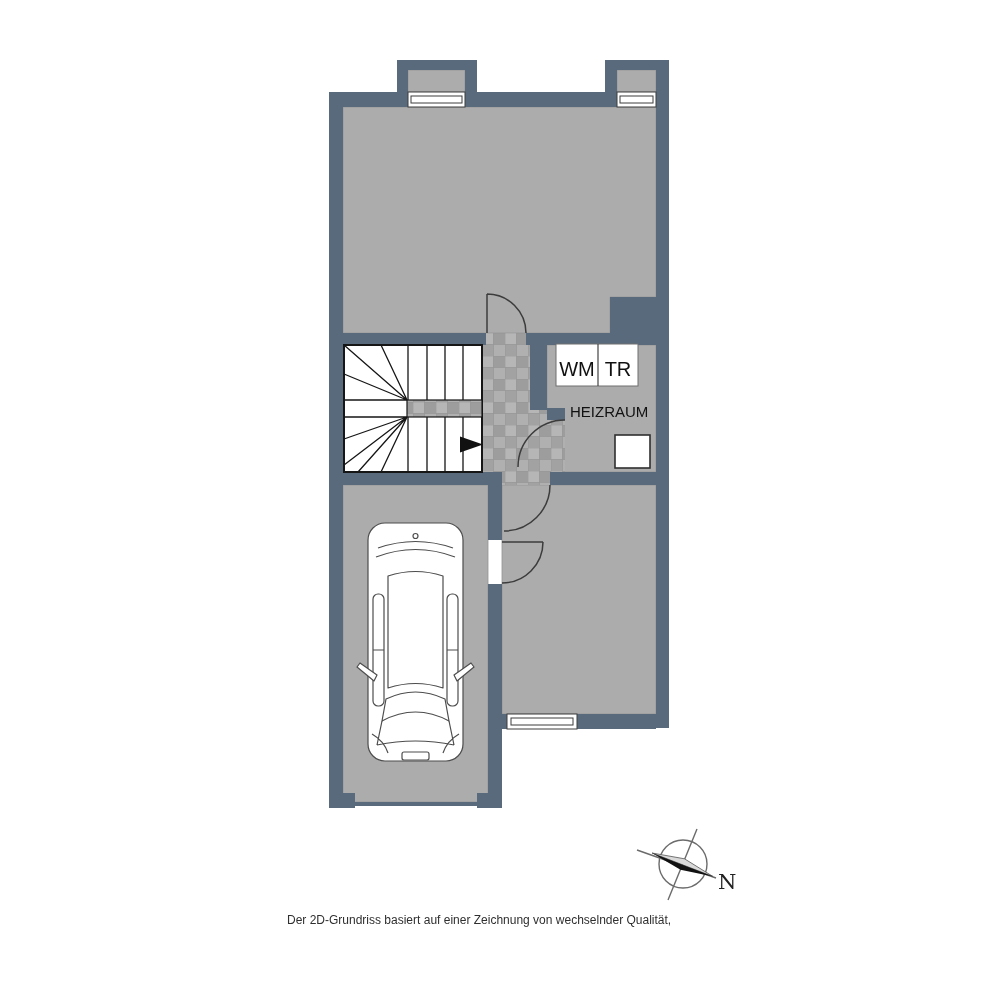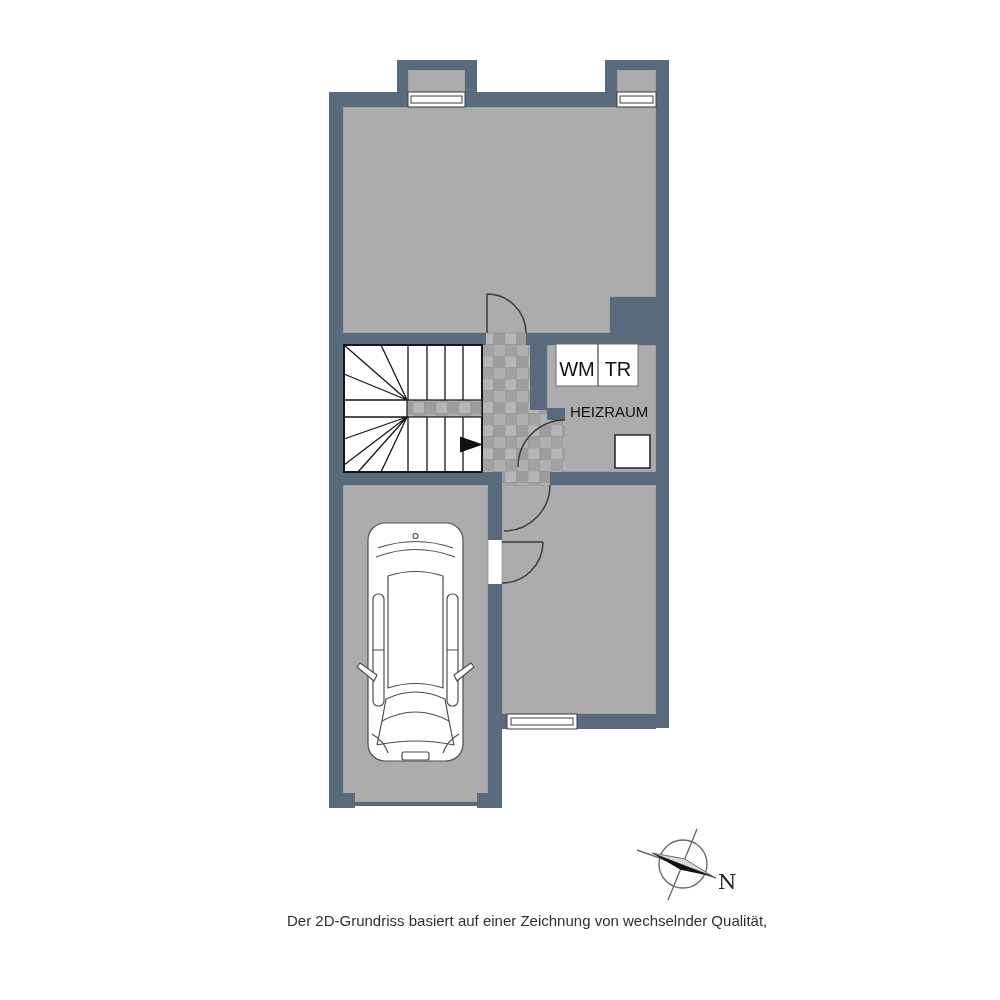--- a/index.html
+++ b/index.html
@@ -15,21 +15,21 @@
   .stairline{stroke:#161616;stroke-width:1.3;fill:none;}
   .door{stroke:#3c3c3c;stroke-width:1.5;fill:none;}
   .win{fill:#ffffff;stroke:#3c3c3c;stroke-width:1;}
   .wininner{fill:none;stroke:#3c3c3c;stroke-width:1;}
   .fixture{fill:#ffffff;stroke:#2f2f2f;stroke-width:1.6;}
   .carline{fill:#ffffff;stroke:#4d4d4d;stroke-width:1.2;stroke-linejoin:round;}
   .carline.nofill{fill:none;}
   .label{font-family:"Liberation Sans",sans-serif;fill:#111111;}
   .compassline{stroke:#6b6b6b;stroke-width:1.4;fill:none;}
   .north{font-family:"DejaVu Serif",serif;font-size:21px;fill:#222222;}
-  .disclaimer{position:absolute;left:287px;top:911px;font-size:15px;line-height:19px;color:#2f2f2f;}
+  .disclaimer{position:absolute;left:287px;top:911px;font-size:12px;line-height:19px;color:#2f2f2f;}
 </style>
 </head>
 <body>
 
 <div class="stage">
 <svg width="1000" height="1000" viewBox="0 0 1000 1000">
   <defs>
     <pattern id="tiles" x="482" y="333" width="23" height="23" patternUnits="userSpaceOnUse">
       <rect width="23" height="23" fill="#a9a9a9"></rect>
       <rect width="11.5" height="11.5" fill="#b6b6b6"></rect>

